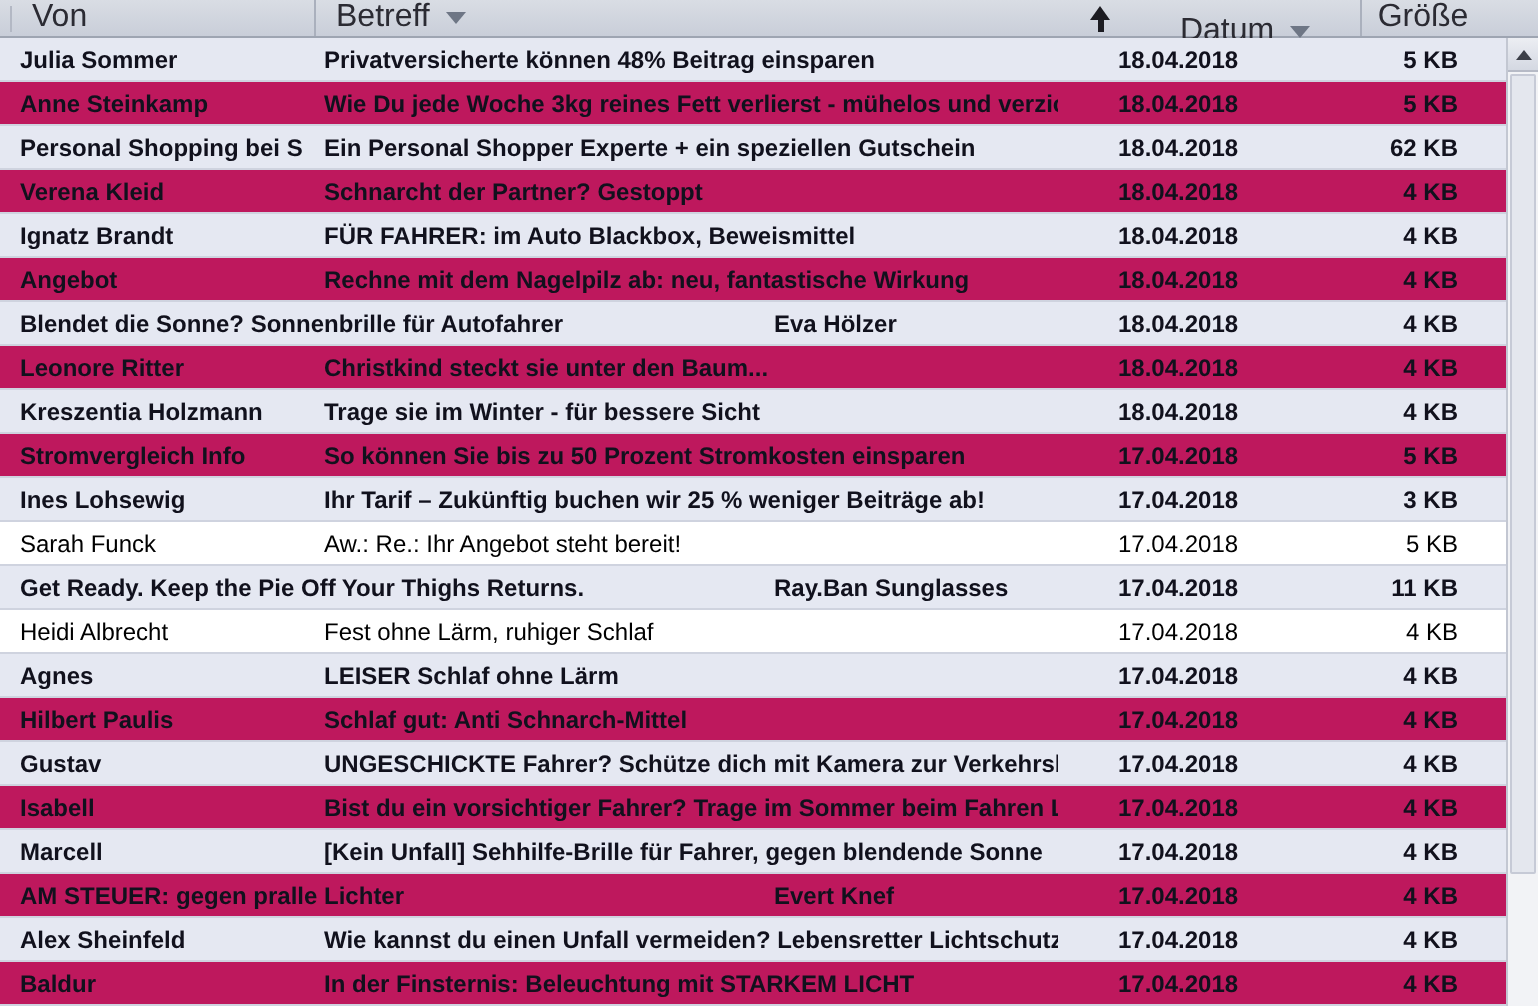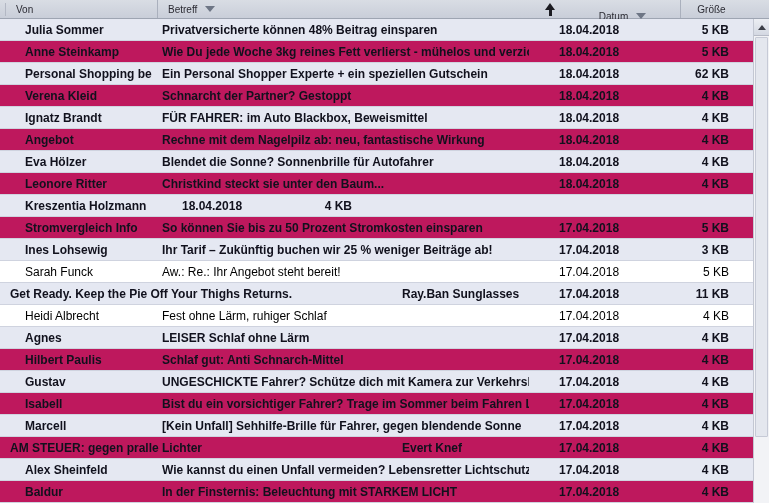--- a/index.html
+++ b/index.html
@@ -9,21 +9,21 @@
     background:#ffffff;
     -webkit-font-smoothing:antialiased;
   }
   .mail-list{position:relative;width:769px;height:503px;background:#fff;}
 
   
   .header-row{
     display:flex;align-items:center;height:18px;
     background:linear-gradient(#d9dde4,#c9ced9);
     border-bottom:1px solid #9ea5b2;
-    font-size:10px;color:#2b2b33;
+    font-size:16px;color:#2b2b33;
     user-select:none;
   }
   .hcell{display:flex;align-items:center;height:100%;box-sizing:border-box;}
   .h-gutter{width:6px;border-right:1px solid #b3b8c4;height:13px;align-self:center;}
   .h-von{width:152px;padding-left:10px;border-right:1px solid #aab0bd;}
   .h-betreff{width:377px;padding-left:10px;}
   .h-sort{width:30px;justify-content:center;}
   .h-datum{width:115px;justify-content:center;margin-top:14px;}
   .h-groesse{width:62px;justify-content:center;border-left:1px solid #aab0bd;}
 
@@ -48,21 +48,21 @@
     display:flex;align-items:center;height:21px;
     border-bottom:1px solid #cfd3df;
     font-size:12px;color:#11111d;
     cursor:default;white-space:nowrap;
   }
   .row.stripe-a{background:#e5e8f2;}
   .row.stripe-b{background:#be185d;}
   .row.read{background:#ffffff;color:#000000;font-weight:normal;}
   .row.unread{font-weight:bold;}
   .cell{overflow:hidden;text-overflow:clip;box-sizing:border-box;}
-  .c-von{width:152px;padding-left:25px;flex:none;}
+  .c-von{width:152px;padding-left:10px;flex:none;}
   .c-betreff{width:377px;padding-left:10px;flex:none;}
   .c-sort{width:30px;flex:none;}
   .c-datum{width:115px;text-align:left;padding-right:6px;flex:none;}
   .c-groesse{width:62px;text-align:right;padding-right:7px;flex:none;}
 
   
   .scrollbar{
     position:absolute;top:19px;right:0;width:16px;height:484px;
     background:#f2f3f6;border-left:1px solid #c3c7d2;box-sizing:border-box;
   }
@@ -144,35 +144,36 @@
         <div class="cell c-groesse">4 KB</div>
       </div>
       <div class="row unread stripe-b">
         <div class="cell c-von">Angebot</div>
         <div class="cell c-betreff">Rechne mit dem Nagelpilz ab: neu, fantastische Wirkung</div>
         <div class="cell c-sort"></div>
         <div class="cell c-datum">18.04.2018</div>
         <div class="cell c-groesse">4 KB</div>
       </div>
       <div class="row unread stripe-a">
+        <div class="cell c-betreff">Blendet die Sonne? Sonnenbrille für Autofahrer</div>
         <div class="cell c-von">Eva Hölzer</div>
-        <div class="cell c-betreff">Blendet die Sonne? Sonnenbrille für Autofahrer</div>
         <div class="cell c-sort"></div>
         <div class="cell c-datum">18.04.2018</div>
         <div class="cell c-groesse">4 KB</div>
       </div>
       <div class="row unread stripe-b">
         <div class="cell c-von">Leonore Ritter</div>
         <div class="cell c-betreff">Christkind steckt sie unter den Baum...</div>
         <div class="cell c-sort"></div>
         <div class="cell c-datum">18.04.2018</div>
         <div class="cell c-groesse">4 KB</div>
       </div>
       <div class="row unread stripe-a">
         <div class="cell c-von">Kreszentia Holzmann</div>
+        <div class="cell c-betreff">Trage sie im Winter - für bessere Sicht</div>
         <div class="cell c-sort"></div>
         <div class="cell c-datum">18.04.2018</div>
         <div class="cell c-groesse">4 KB</div>
       </div>
       <div class="row unread stripe-b">
         <div class="cell c-von">Stromvergleich Info</div>
         <div class="cell c-betreff">So können Sie bis zu 50 Prozent Stromkosten einsparen</div>
         <div class="cell c-sort"></div>
         <div class="cell c-datum">17.04.2018</div>
         <div class="cell c-groesse">5 KB</div>

